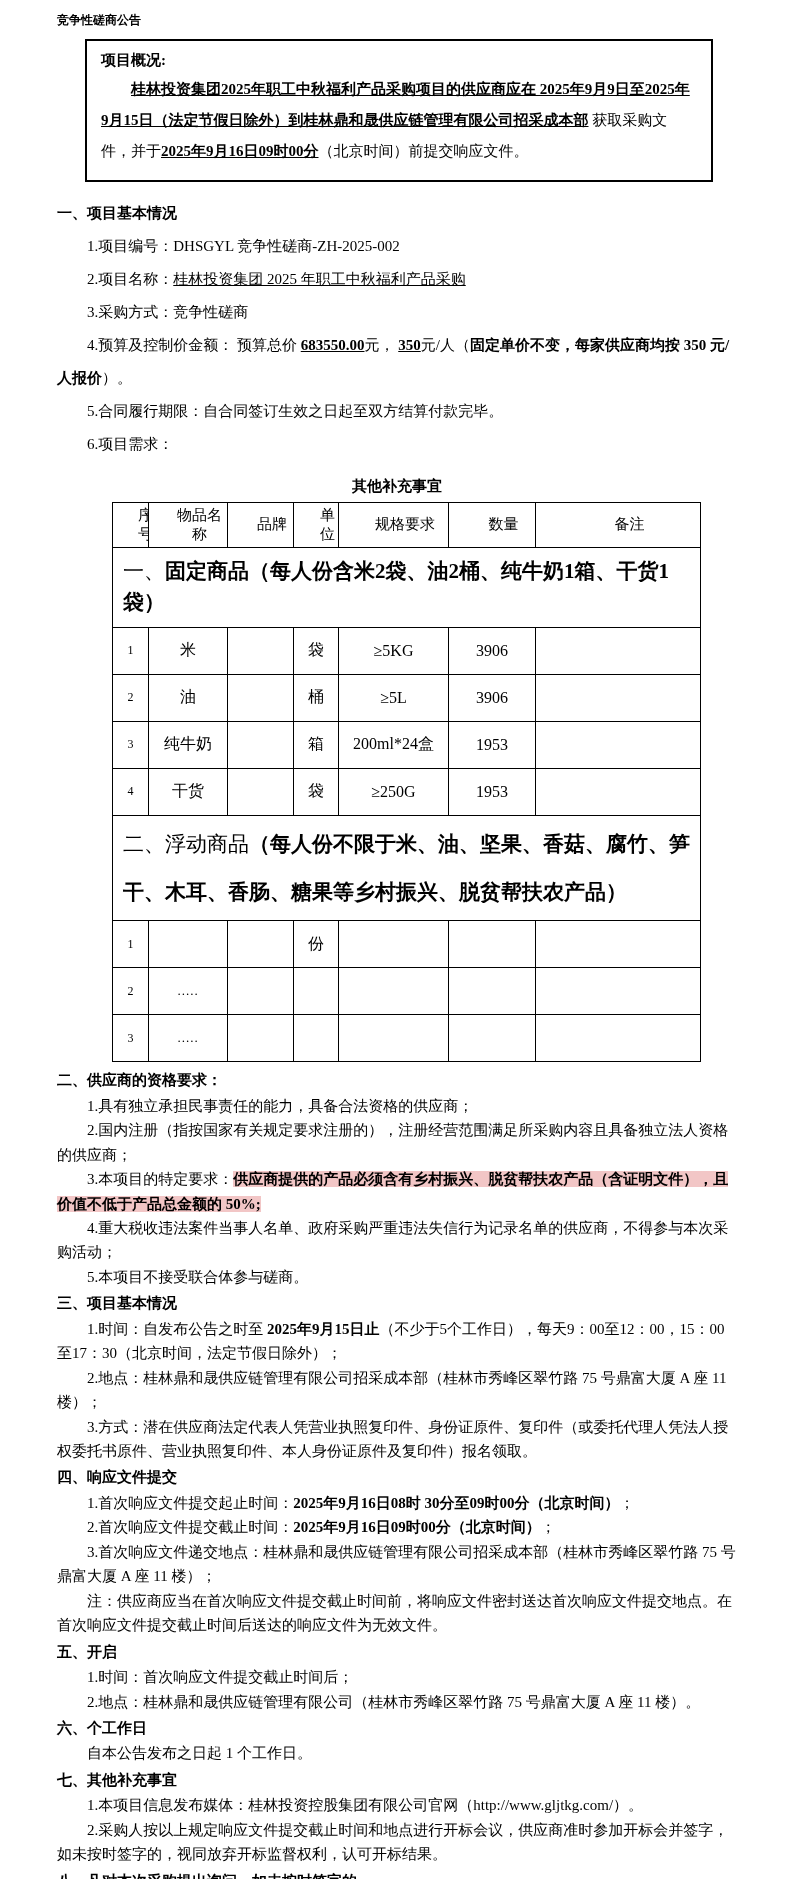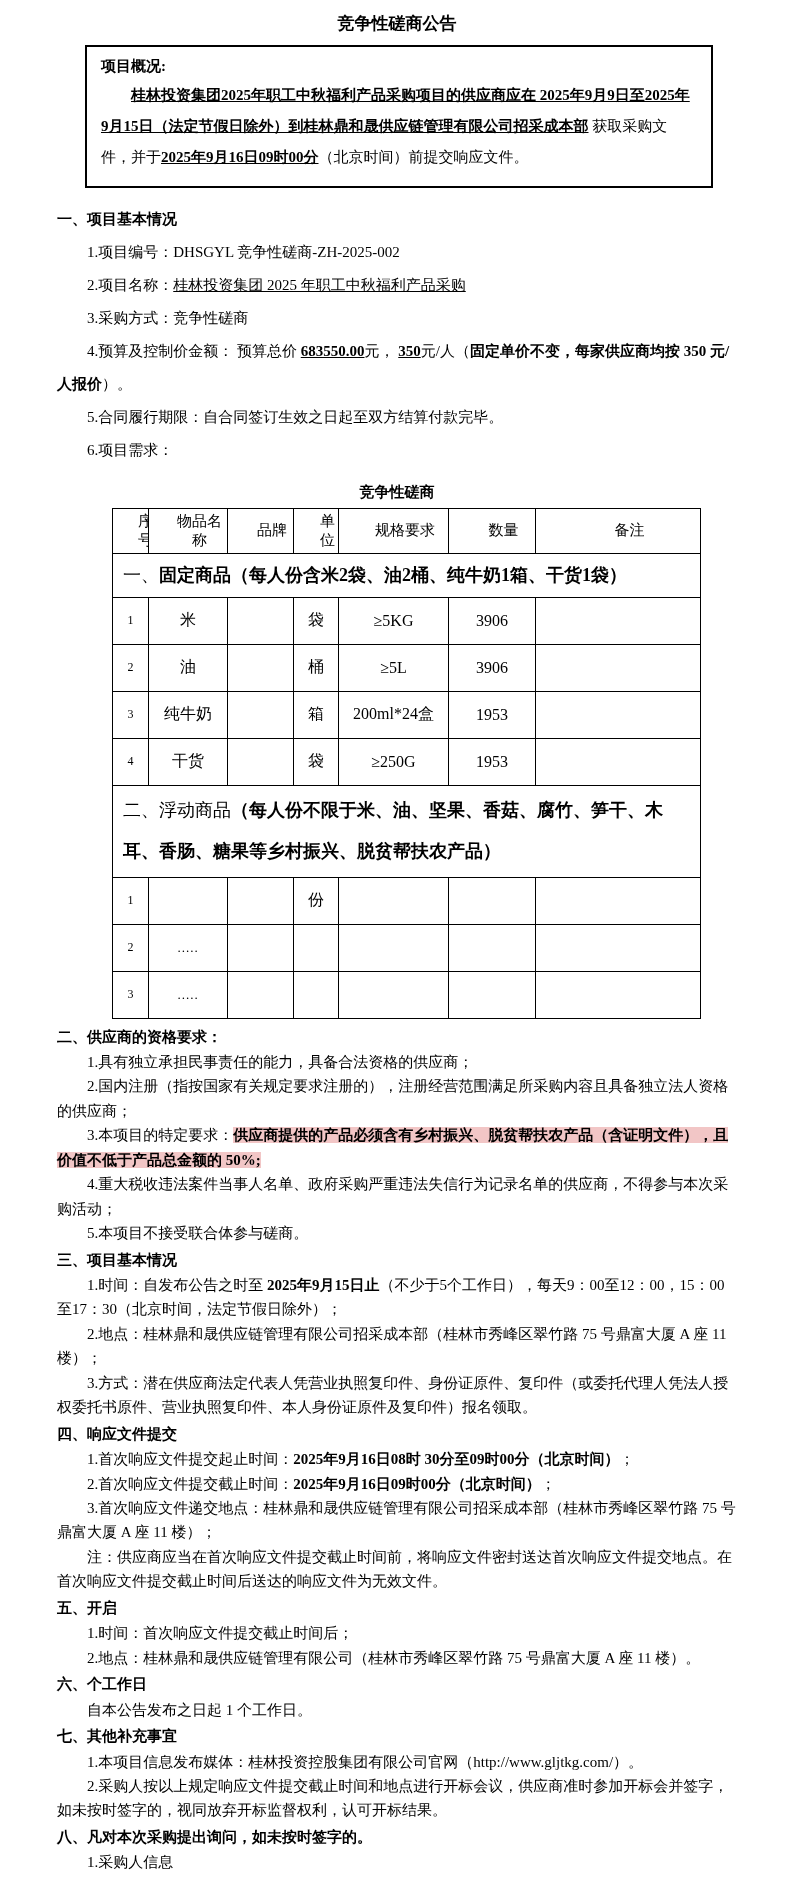--- a/index.html
+++ b/index.html
@@ -1,38 +1,38 @@
 <!DOCTYPE html>
 <html><head>
 <meta charset="utf-8">
 <style>
   html,body{margin:0;padding:0;background:#fff;}
   body{width:794px;min-height:1879px;color:#000;
        font-family:"Liberation Serif","DejaVu Serif",serif;font-size:15px;}
   .doc{padding:8px 57px 24px 57px;}
-  .title{font-size:17px;font-weight:bold;text-align:center;margin:4px 0 10px;}
+  .title{font-size:12px;font-weight:bold;margin:4px 0 10px;}
   .box{border:2px solid #000;margin:0 24px 0 28px;padding:8px 14px 14px;}
   .box-label{font-weight:bold;margin-top:2px;}
   .box p{margin:4px 0 0;text-indent:2em;line-height:2.05;}
   .bu{font-weight:bold;text-decoration:underline;}
   .u{text-decoration:underline;}
   .b{font-weight:bold;}
   .hl{font-weight:bold;background:#f2c6c6;}
   h2{font-size:15px;font-weight:bold;margin:0;}
   .h-sp{margin-top:16px;line-height:2.1;}
   .h-tp{margin-top:2px;line-height:1.7;}
   p.sp{margin:0;text-indent:2em;line-height:2.2;}
   p.tp{margin:0;text-indent:2em;line-height:1.63;}
   .tbl-title{font-size:15px;font-weight:bold;text-align:center;margin:16px 0 6px;}
   table{border-collapse:collapse;margin-left:55px;table-layout:fixed;width:588px;}
   th,td{border:1px solid #000;text-align:center;padding:2px;overflow:hidden;}
   th{font-weight:normal;height:40px;font-size:15px;padding-left:25px;}
   td{height:42px;font-size:16px;}
   td.idx{font-size:12px;}
-  td.grp{text-align:left;height:auto;font-size:18px;padding:8px 10px;line-height:1.5;}
+  td.grp{text-align:left;height:auto;font-size:21px;padding:8px 10px;line-height:1.5;}
   td.grp2{line-height:2.3;padding:4px 10px;}
   td.dots{font-size:13px;letter-spacing:1px;}
   .contact p{margin:0;text-indent:2em;line-height:1.7;}
 </style>
 </head>
 <body>
 
 <div class="doc">
 
   <div class="title">竞争性磋商公告</div>
@@ -43,21 +43,21 @@
   </div>
 
   <h2 class="h-sp">一、项目基本情况</h2>
   <p class="sp">1.项目编号：DHSGYL 竞争性磋商-ZH-2025-002</p>
   <p class="sp"><span>2.项目名称：</span><span class="u">桂林投资集团 2025 年职工中秋福利产品采购</span></p>
   <p class="sp">3.采购方式：竞争性磋商</p>
   <p class="sp"><span>4.预算及控制价金额： 预算总价 </span><span class="bu">683550.00</span><span>元， </span><span class="bu">350</span><span>元/人（</span><span class="b">固定单价不变，每家供应商均按 350 元/人报价</span><span>）。</span></p>
   <p class="sp">5.合同履行期限：自合同签订生效之日起至双方结算付款完毕。</p>
   <p class="sp">6.项目需求：</p>
 
-  <div class="tbl-title">竞争性磋商</div>
+  <div class="tbl-title">其他补充事宜</div>
   <table>
     <colgroup>
       <col style="width:36px">
         <col style="width:79px">
         <col style="width:66px">
         <col style="width:45px">
         <col style="width:110px">
         <col style="width:87px">
         <col style="width:165px">
     </colgroup>

